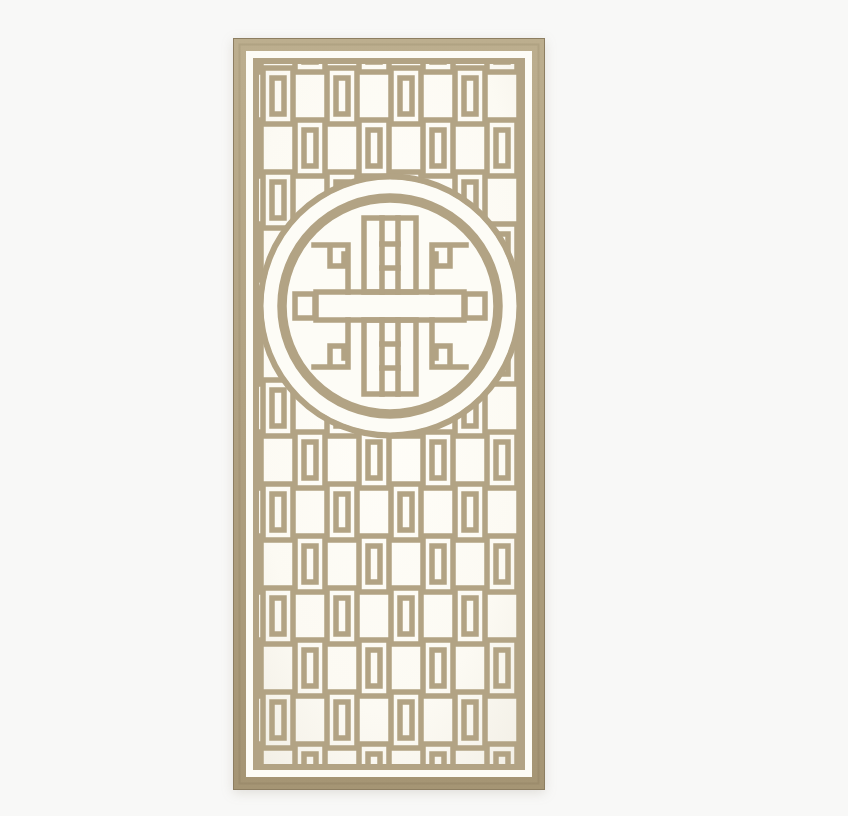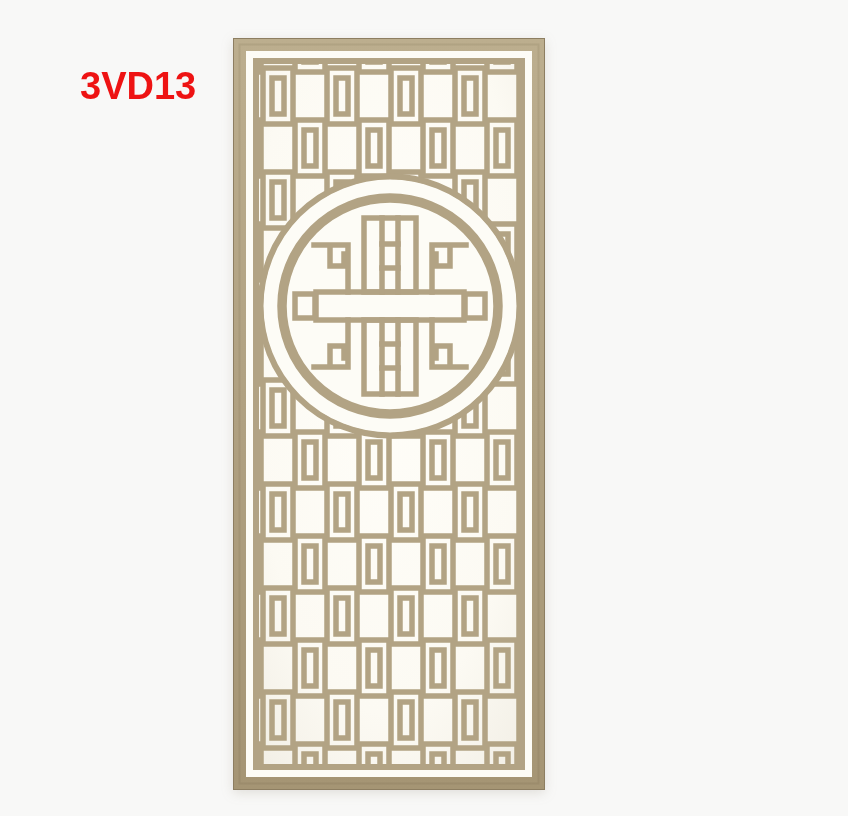--- a/index.html
+++ b/index.html
@@ -31,21 +31,20 @@
   .arc-outer{stroke:var(--wood);stroke-width:6;fill:none;}
   .ring-main{stroke:var(--wood);stroke-width:9.5;fill:none;}
   .med-stroke{stroke:var(--wood);stroke-width:5.5;fill:none;stroke-linecap:square;}
   .frame-shade{fill:none;stroke:rgba(80,65,40,0.10);stroke-width:2;}
 </style>
 </head>
 <body>
 
 <div class="canvas">
 
-  <div class="product-code">3VD13</div>
 
   <svg class="panel-svg" width="312" height="752" viewBox="0 0 312 752" role="img" aria-label="Chinese lattice panel">
     <defs>
       <linearGradient id="woodv" x1="0" y1="0" x2="0" y2="1">
         <stop offset="0" stop-color="#bcae8e"></stop>
         <stop offset="0.5" stop-color="#b0a181"></stop>
         <stop offset="1" stop-color="#a59574"></stop>
       </linearGradient>
       <radialGradient id="openglow" cx="0.5" cy="0.4" r="0.75">
         <stop offset="0" stop-color="#fffef9"></stop>

